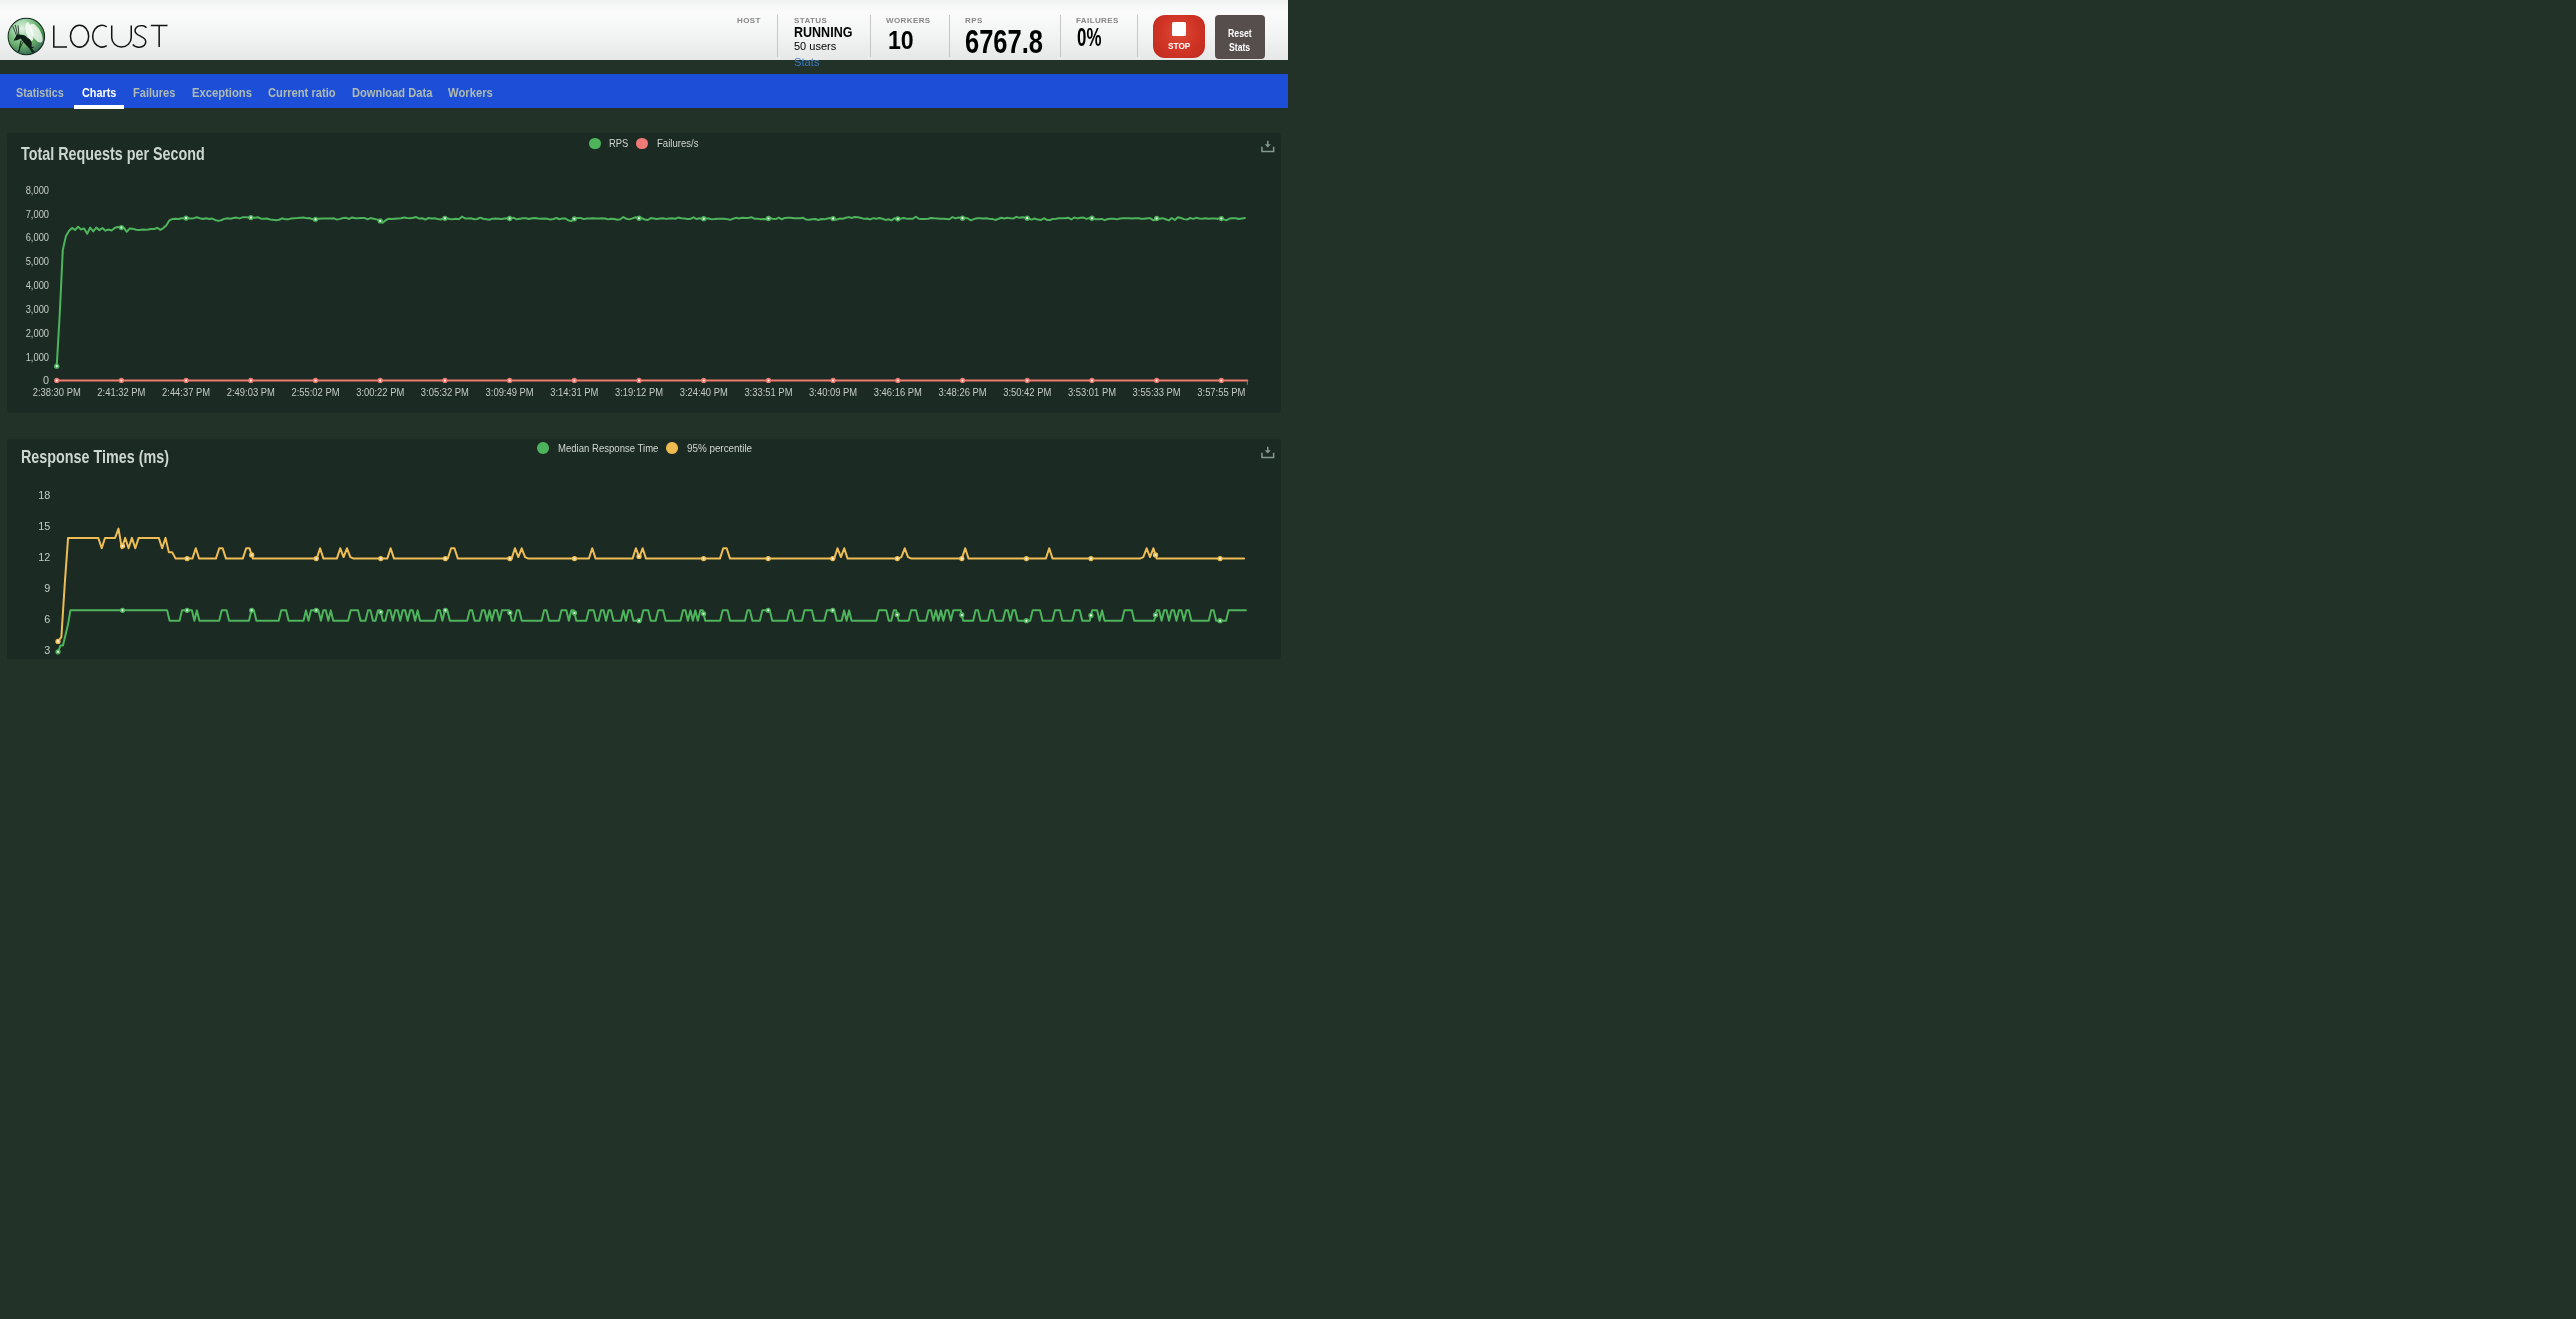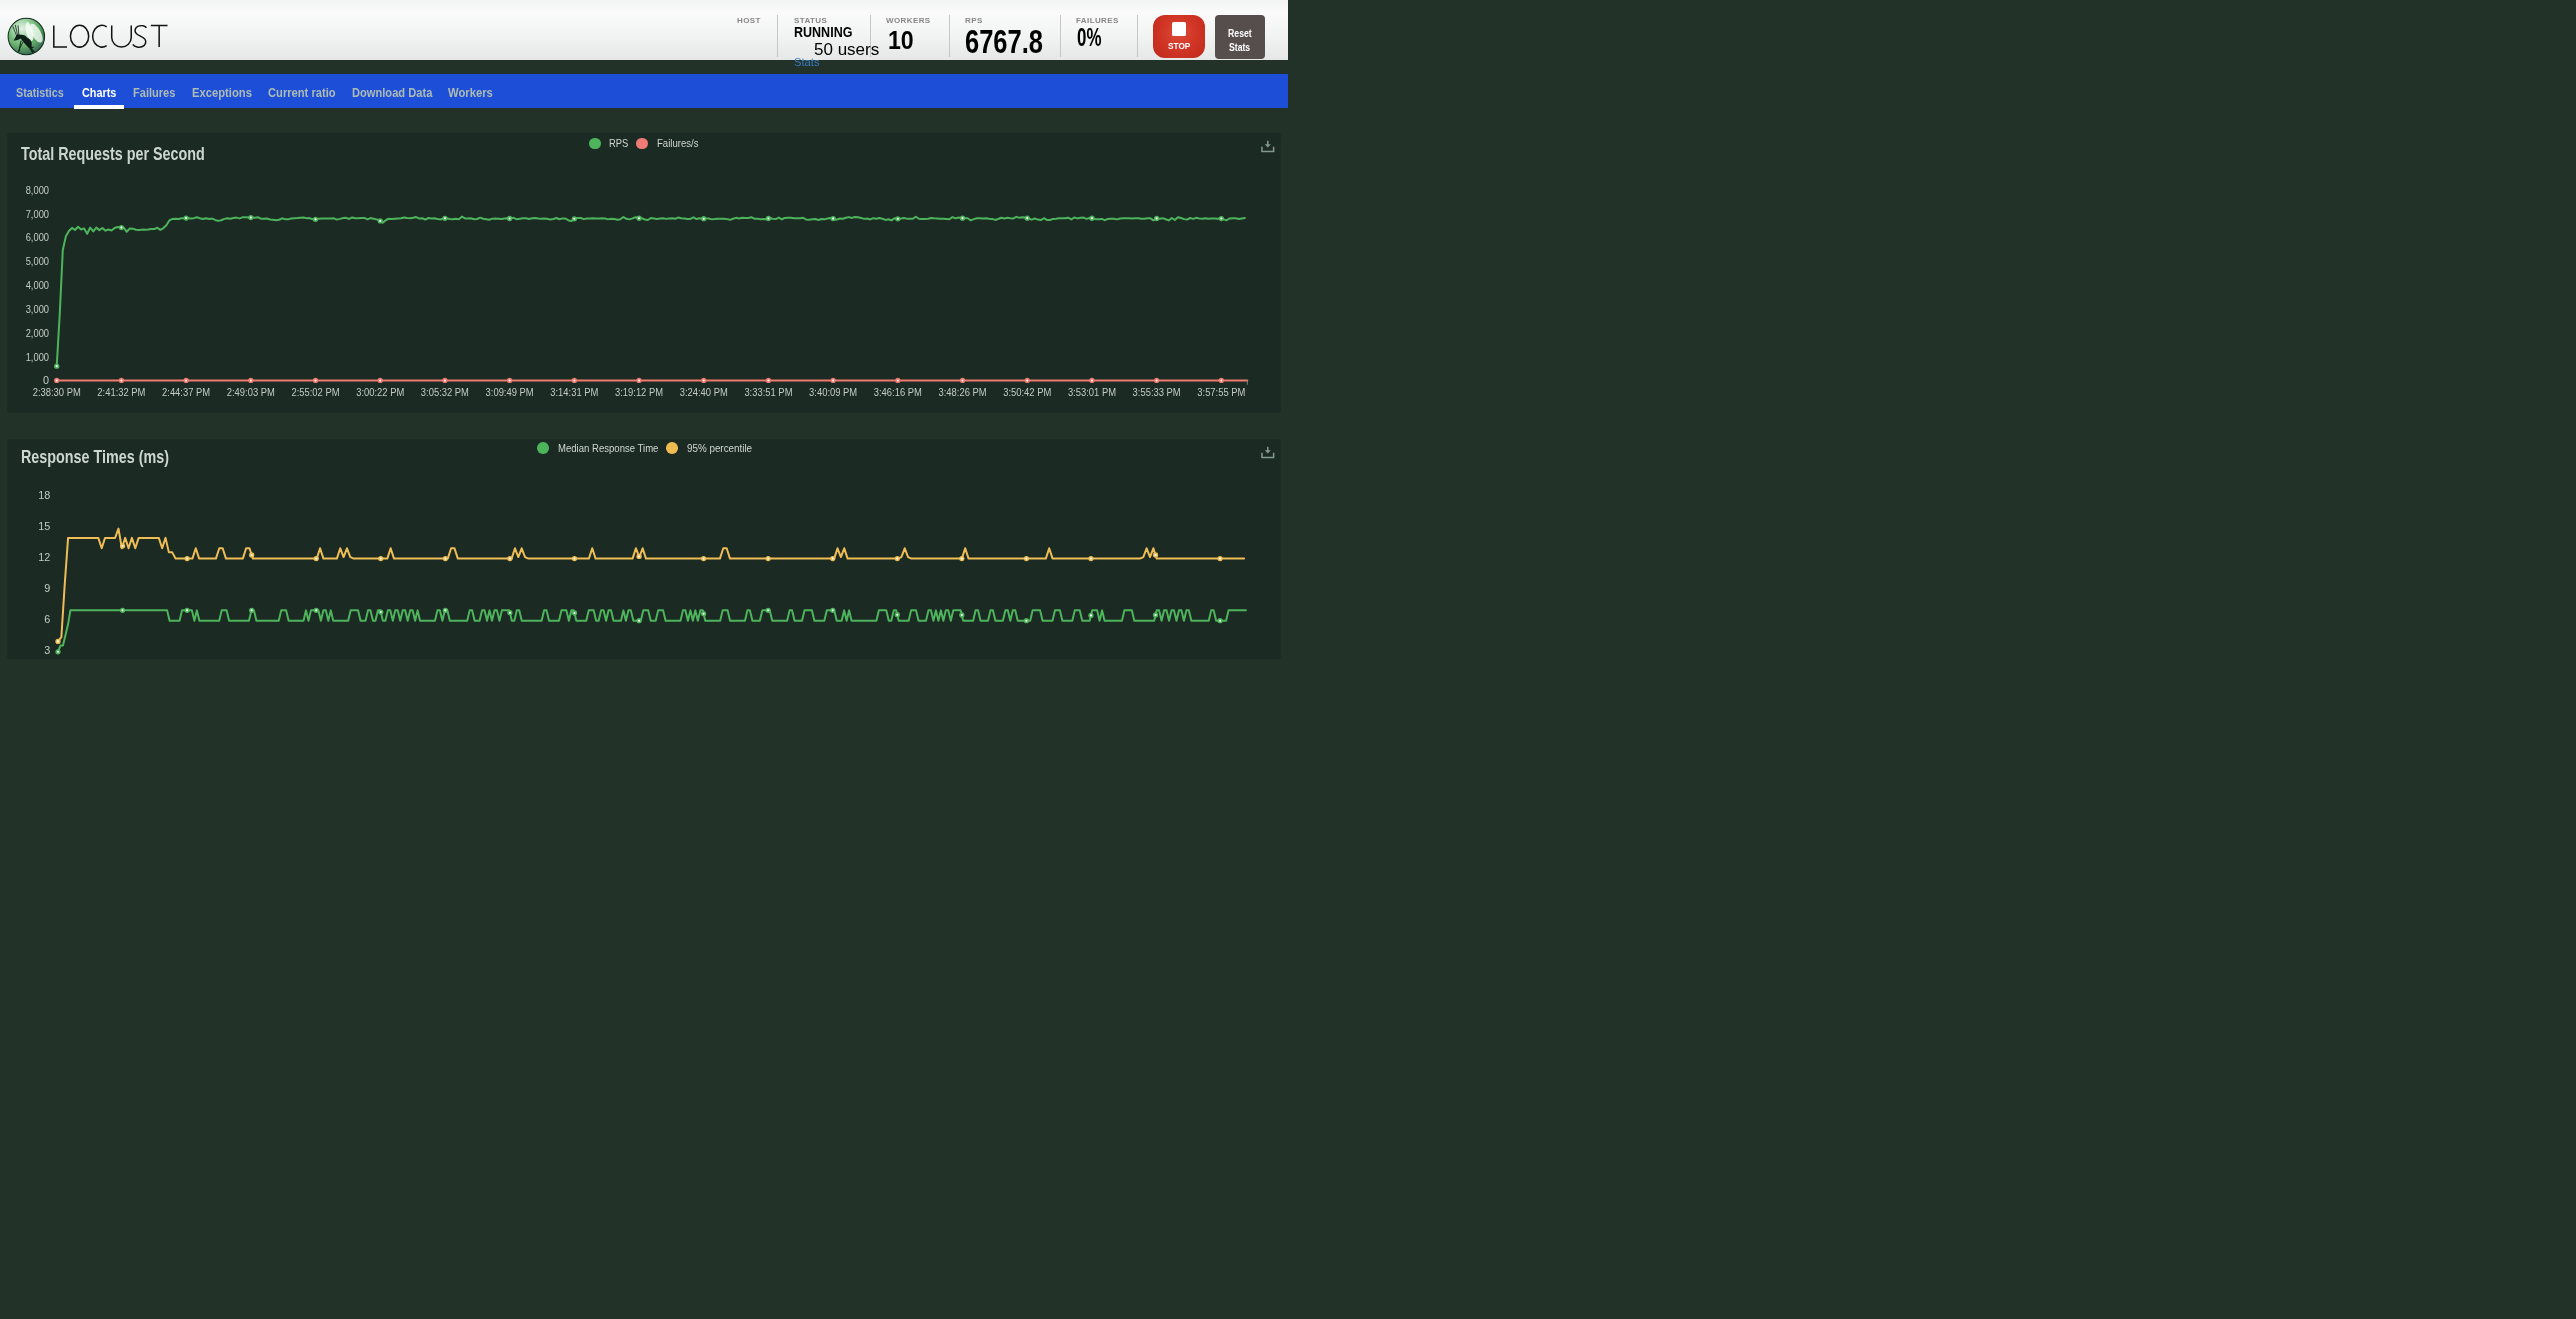--- a/index.html
+++ b/index.html
@@ -71,21 +71,21 @@
   <div class="statlabel" style="left:794px">STATUS</div>
   <div class="statlabel" style="left:886px">WORKERS</div>
   <div class="statlabel" style="left:965px">RPS</div>
   <div class="statlabel" style="left:1076px">FAILURES</div>
   <div class="vdiv" style="left:777px"></div>
   <div class="vdiv" style="left:870px"></div>
   <div class="vdiv" style="left:949px"></div>
   <div class="vdiv" style="left:1060px"></div>
   <div class="vdiv" style="left:1137px"></div>
   <div class="abs sx" style="left:794px;top:24px;font-size:14.4px;font-weight:bold;transform:scaleX(0.87);color:#000">RUNNING</div>
-  <div class="abs" style="left:814px;top:40px;font-size:17px;color:#000">50 users</div>
+  <div class="abs" style="left:794px;top:40px;font-size:11px;color:#000">50 users</div>
   <div class="abs" style="left:794px;top:56px;font-size:11.2px;color:#3a7abf">Stats</div>
   <div class="abs sx" style="left:888px;top:25.4px;font-size:26px;font-weight:bold;transform:scaleX(0.89);color:#000">10</div>
   <div class="abs sx" style="left:965px;top:22px;font-size:34px;font-weight:bold;transform:scaleX(0.75);color:#000">6767.8</div>
   <div class="abs sx" style="left:1077px;top:22.4px;font-size:26px;font-weight:bold;transform:scaleX(0.65);color:#000">0%</div>
   <button id="stopbtn" style="position:absolute;left:1153px;top:15px;width:52px;height:43px;border:none;border-radius:12px;background:radial-gradient(circle at 50% 42%, #dd4b38 0%, #d03425 50%, #bd2a1c 100%);cursor:pointer">
      <div style="position:absolute;left:19px;top:6.8px;width:13.6px;height:14px;background:#fff;border-radius:1.6px"></div>
      <div class="sx" style="position:absolute;left:15px;top:26px;font-size:8.8px;font-weight:bold;color:#fff;transform:scaleX(0.94)">STOP</div>
   </button>
   <button id="resetbtn" style="position:absolute;left:1215px;top:15px;width:50px;height:44px;border:none;border-radius:4px;background:#564e4c;color:#fff">
      <div class="sx" style="position:absolute;left:13px;top:11.6px;font-size:10.8px;font-weight:bold;transform:scaleX(0.807)">Reset</div>

